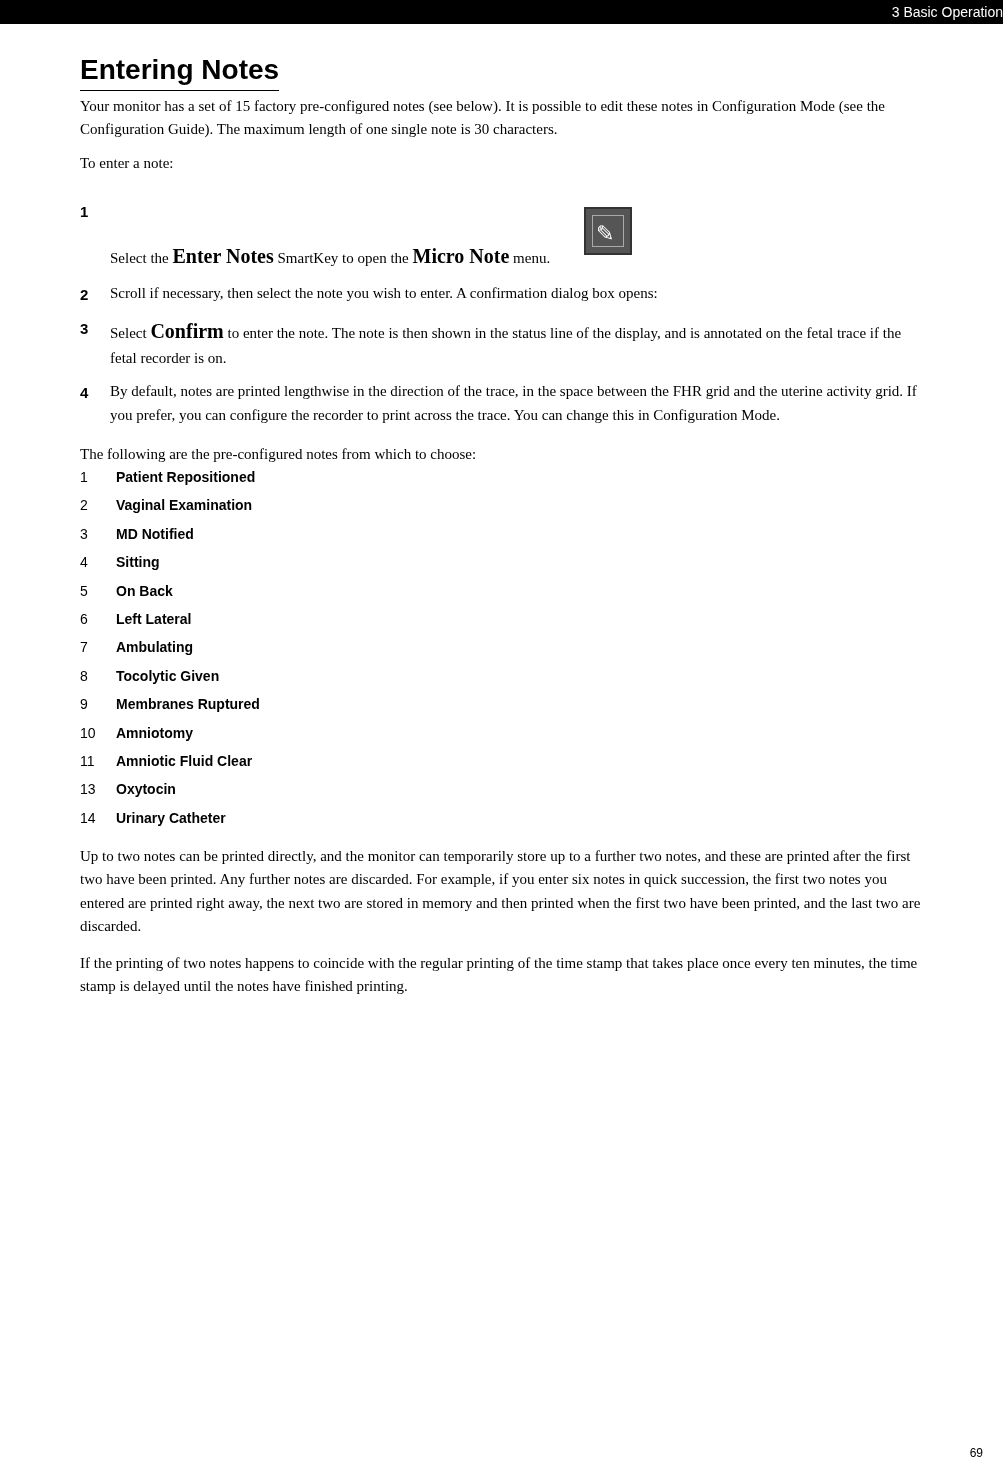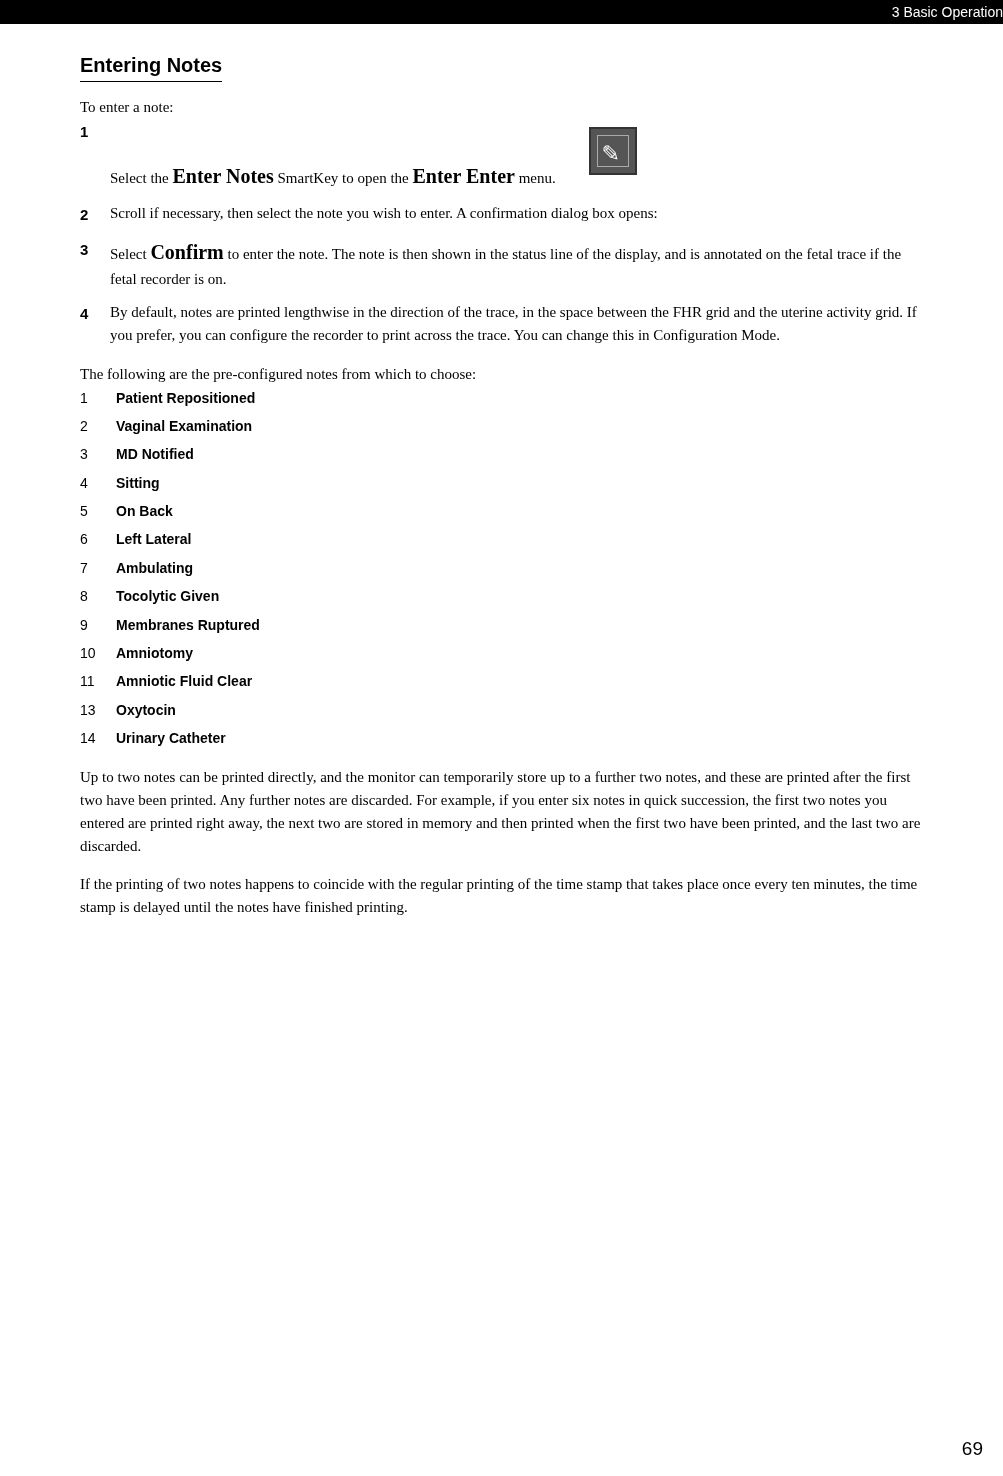--- a/index.html
+++ b/index.html
@@ -26,36 +26,36 @@
       font-size: 14px;
       font-family: Arial, sans-serif;
       font-weight: normal;
     }
 
     .page-content {
       padding: 30px 80px 60px 80px;
     }
 
     .section-title {
-      font-size: 20px;
-      font-weight: bold;
-      font-family: Arial, sans-serif;
-      margin-bottom: 14px;
+      font-size: 28px;
+      font-weight: bold;
+      font-family: Arial, sans-serif;
+      margin-bottom: 4px;
       border-bottom: 1px solid #000;
       padding-bottom: 4px;
       display: inline-block;
     }
 
     .intro-text {
       margin-bottom: 10px;
       line-height: 1.55;
     }
 
     .to-enter {
-      margin-bottom: 0;
+      margin-bottom: 24px;
       line-height: 1.55;
     }
 
     .steps-list {
       list-style: none;
       margin-bottom: 16px;
     }
 
     .steps-list > li {
       display: flex;
@@ -146,48 +146,49 @@
     .footer-text {
       margin-bottom: 14px;
       line-height: 1.55;
     }
 
     .page-number {
       position: absolute;
       bottom: 16px;
       right: 20px;
       font-family: Arial, sans-serif;
-      font-size: 19px;
+      font-size: 12px;
       color: #000;
     }
   </style>
 </head>
 <body>
 
 <div class="header-bar">
   <span>3  Basic Operation</span>
 </div>
 
 <div class="page-content">
 
   
   <div class="section-title">Entering Notes</div>
 
   
+  <p class="intro-text">Your monitor has a set of 15 factory pre-configured notes (see below). It is possible to edit these notes in Configuration Mode (see the Configuration Guide). The maximum length of one single note is 30 characters.</p>
 
   
   <p class="to-enter">To enter a note:</p>
 
   
   <ul class="steps-list">
 
     <li>
       <span class="step-num">1</span>
       <span class="step-content">
-        Select the <span class="bold-key">Enter Notes</span> SmartKey to open the <span class="bold-key">Enter Enter</span> menu.
+        Select the <span class="bold-key">Enter Notes</span> SmartKey to open the <span class="bold-key">Micro Note</span> menu.
         <div class="smartkey-icon"></div>
       </span>
     </li>
 
     <li>
       <span class="step-num">2</span>
       <span class="step-content">Scroll if necessary, then select the note you wish to enter. A confirmation dialog box opens:</span>
     </li>
 
     <li>

